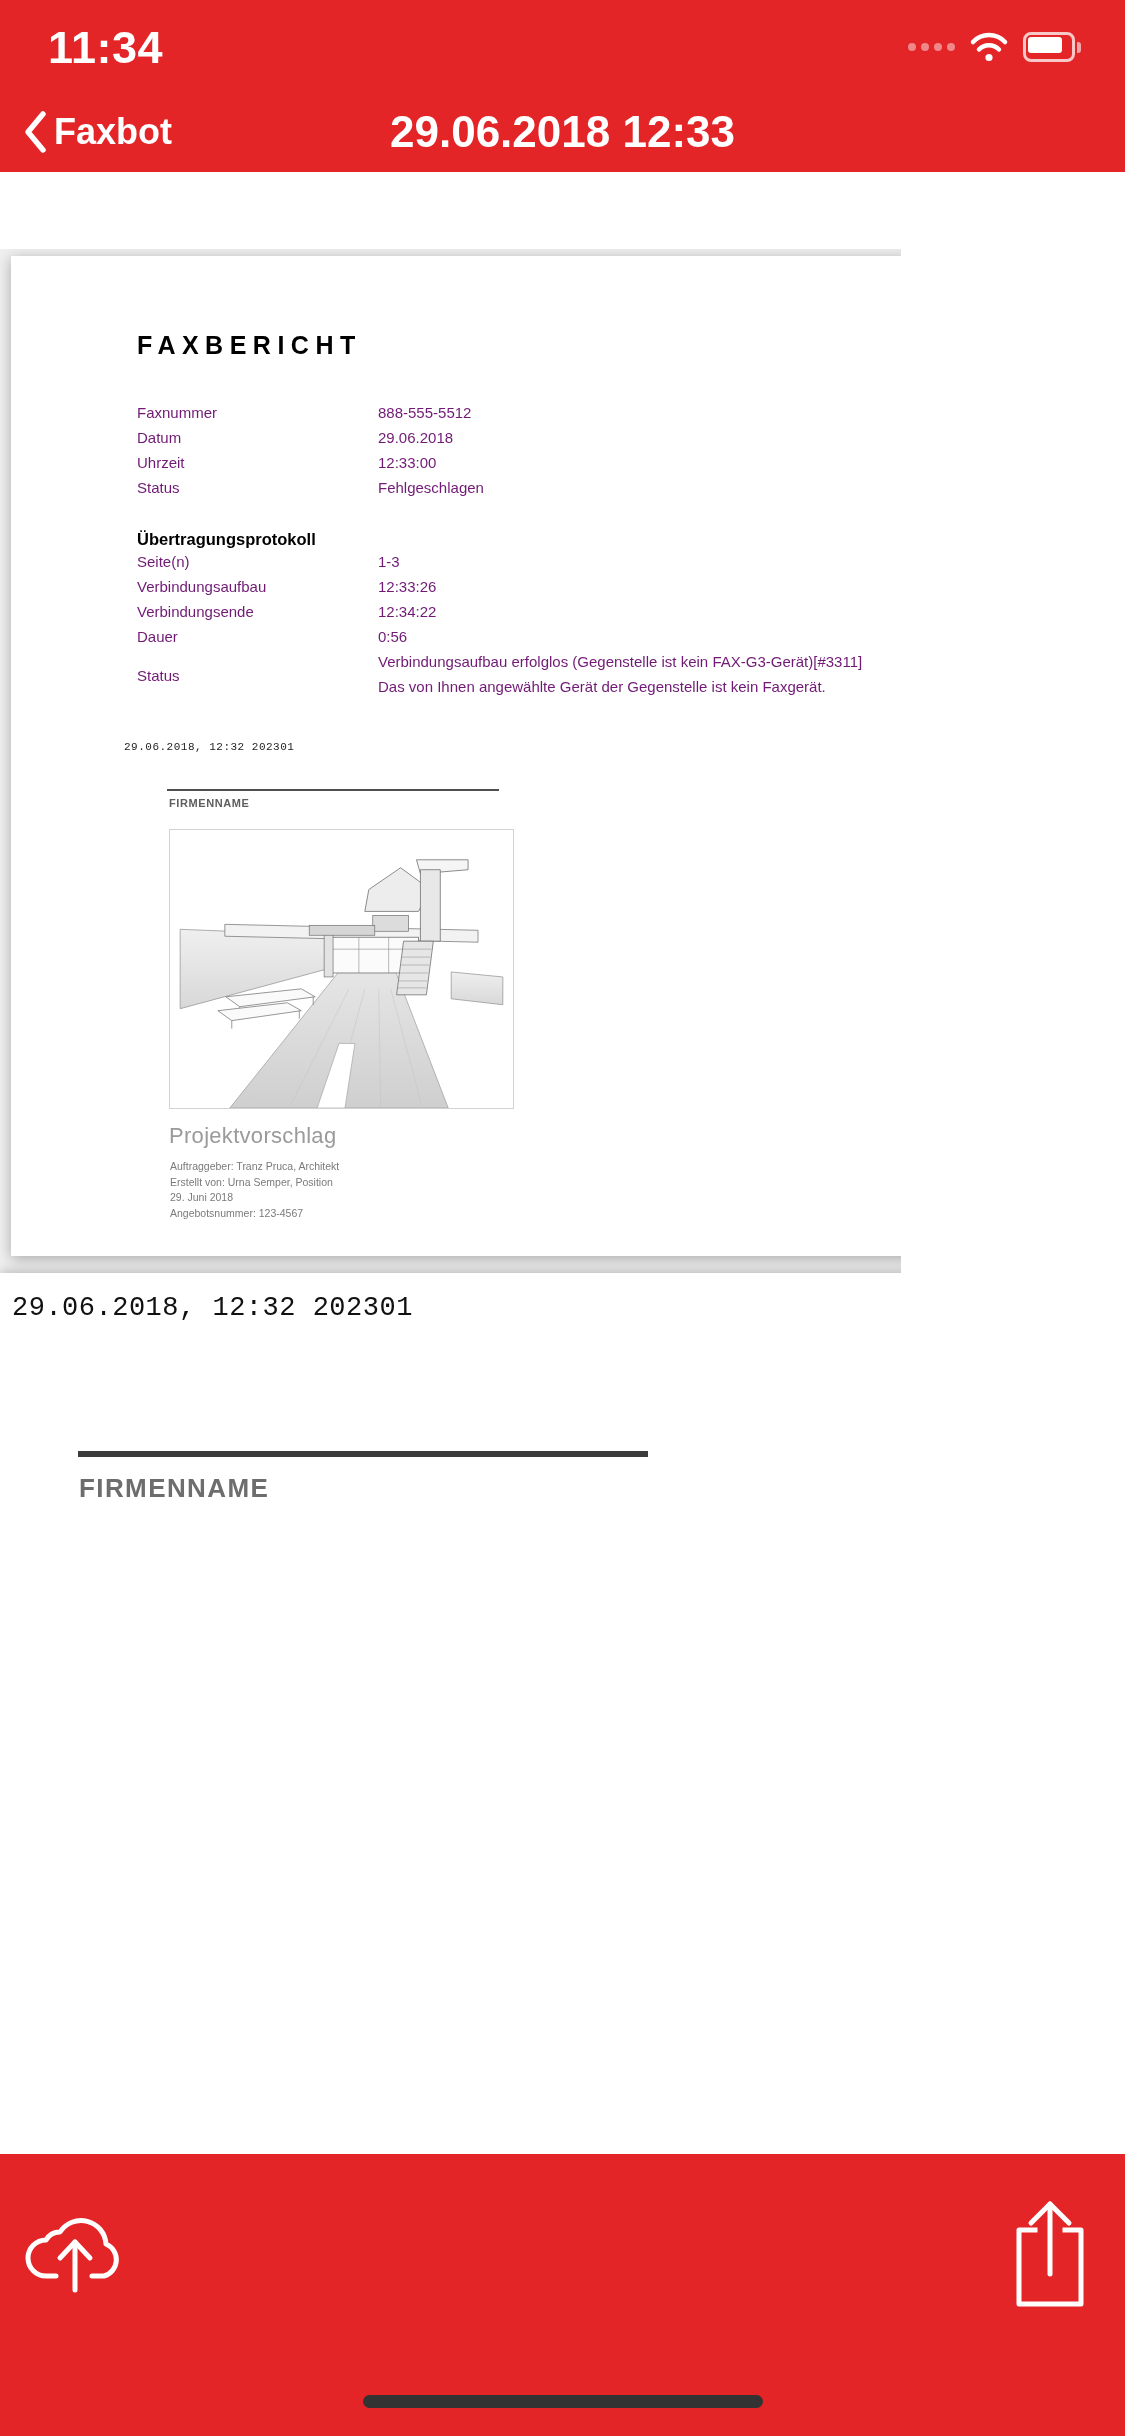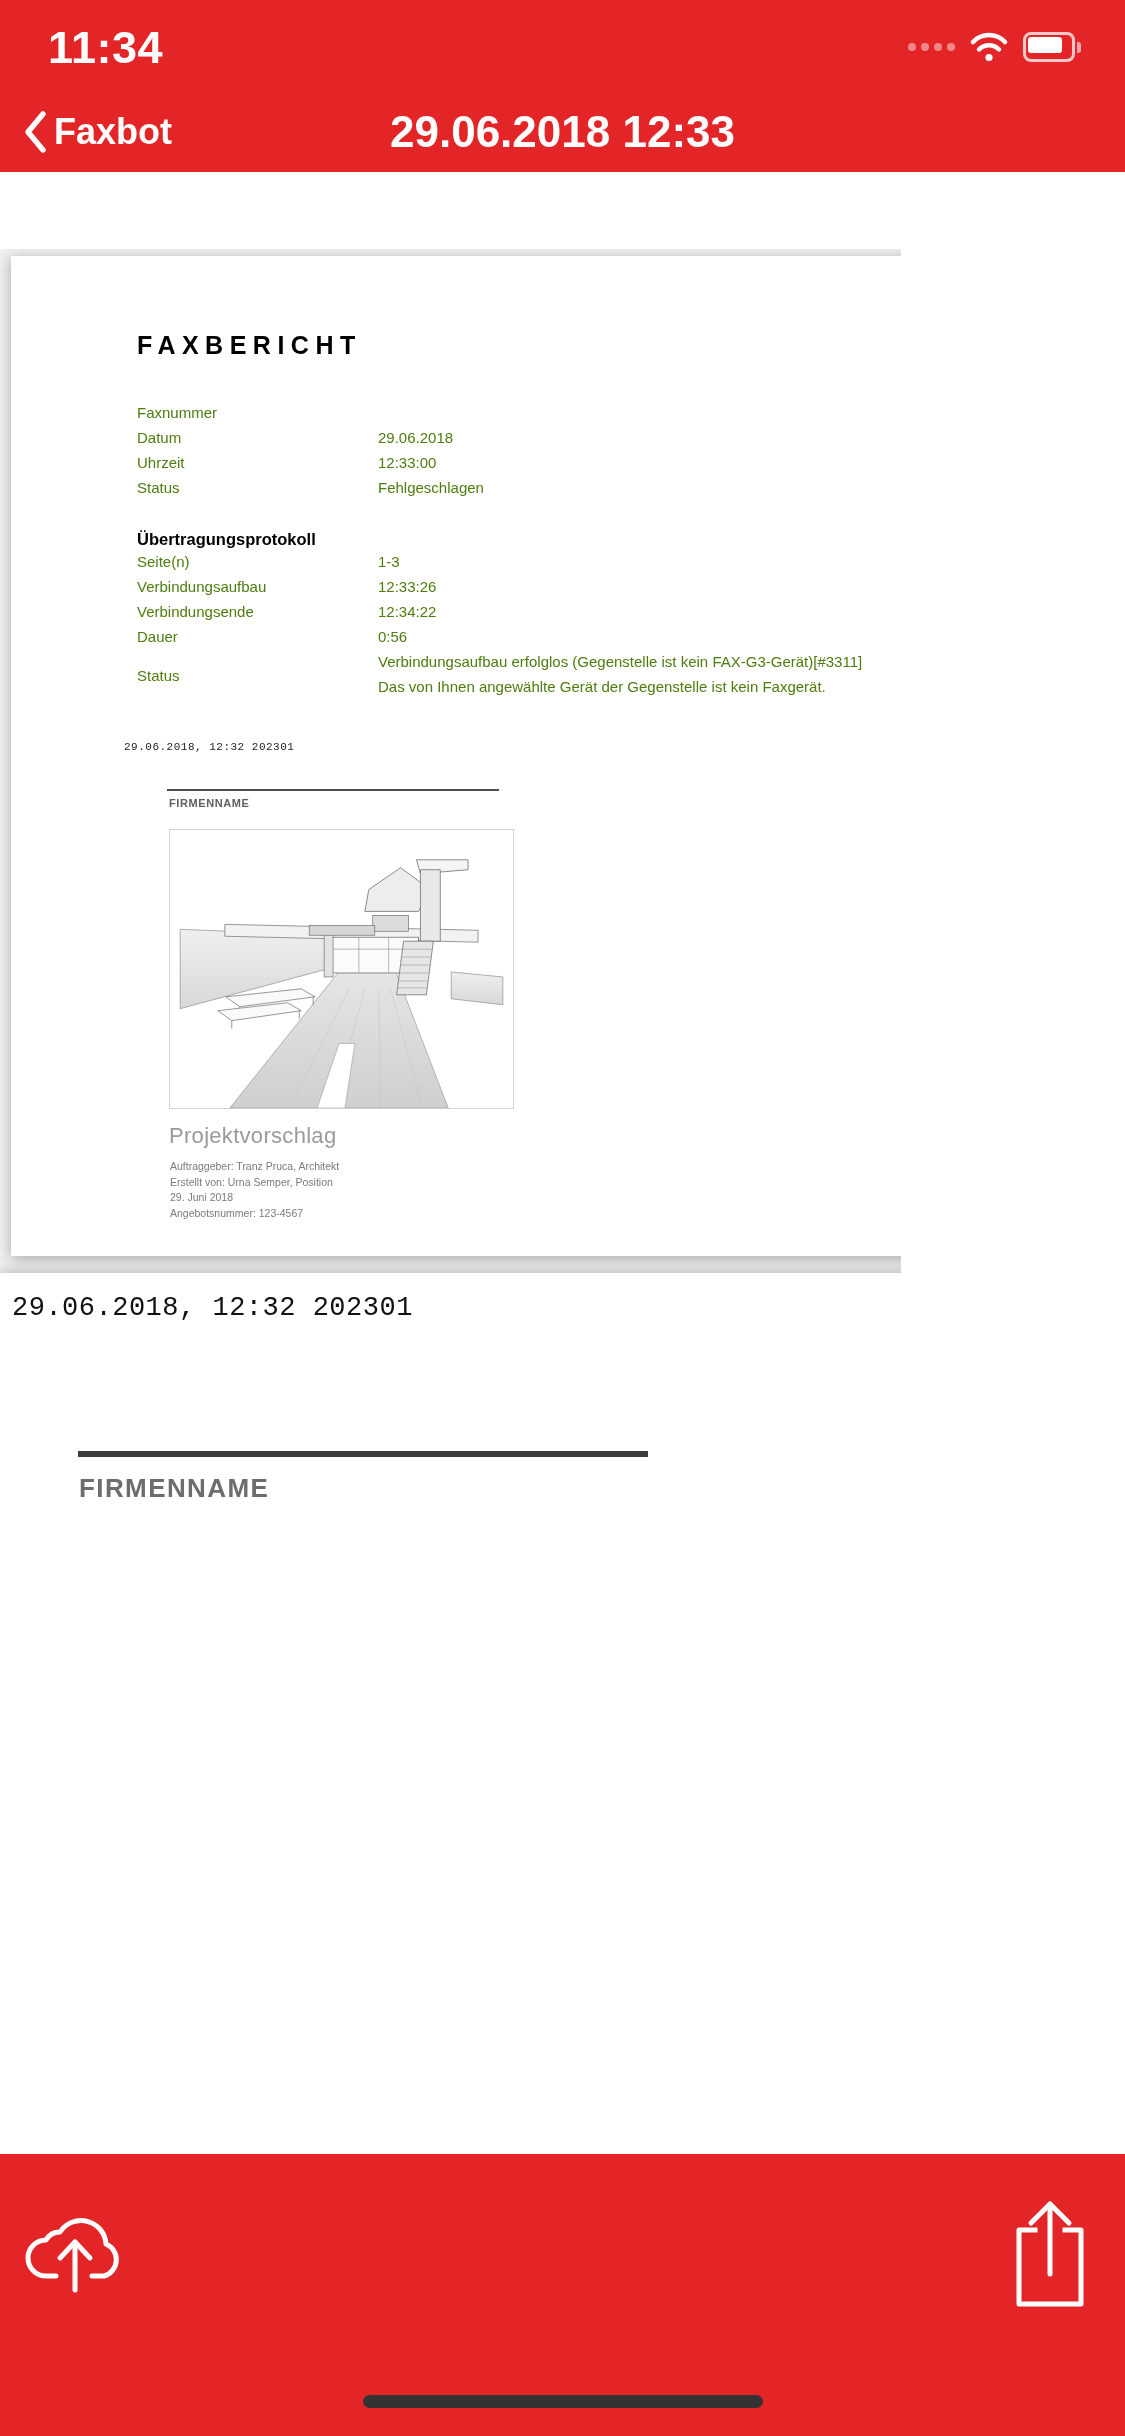--- a/index.html
+++ b/index.html
@@ -73,21 +73,21 @@
     position:absolute; left:11px; width:1103px; background:#ffffff;
     box-shadow:0 3px 14px rgba(0,0,0,0.30);
   }
   .page1 { top:7px; height:1000px; }
 
   .report { position:absolute; left:126px; top:75px; width:860px; }
   .report-title {
     font-size:25px; font-weight:700; letter-spacing:6.5px; color:#000000;
     margin-bottom:40px;
   }
-  .kv { display:flex; font-size:15px; color:#4d7c0f; line-height:25px; }
+  .kv { display:flex; font-size:15px; color:#701a75; line-height:25px; }
   .kv .k { width:241px; flex:none; }
   .kv .v { flex:1; }
   .kv .v div { line-height:25px; }
   .section-head {
     font-size:16.5px; font-weight:700; color:#000000;
     margin-top:30px; 
   }
   .kv.tall .k { padding-top:14px; }
 
   
@@ -199,20 +199,21 @@
   <div class="docarea">
 
     <div class="page page1">
       <div class="report">
 
         <div class="report-title">FAXBERICHT</div>
 
         <div>
           <div class="kv">
             <div class="k">Faxnummer</div>
+            <div class="v">888-555-5512</div>
           </div>
           <div class="kv">
             <div class="k">Datum</div>
             <div class="v">29.06.2018</div>
           </div>
           <div class="kv">
             <div class="k">Uhrzeit</div>
             <div class="v">12:33:00</div>
           </div>
           <div class="kv">

